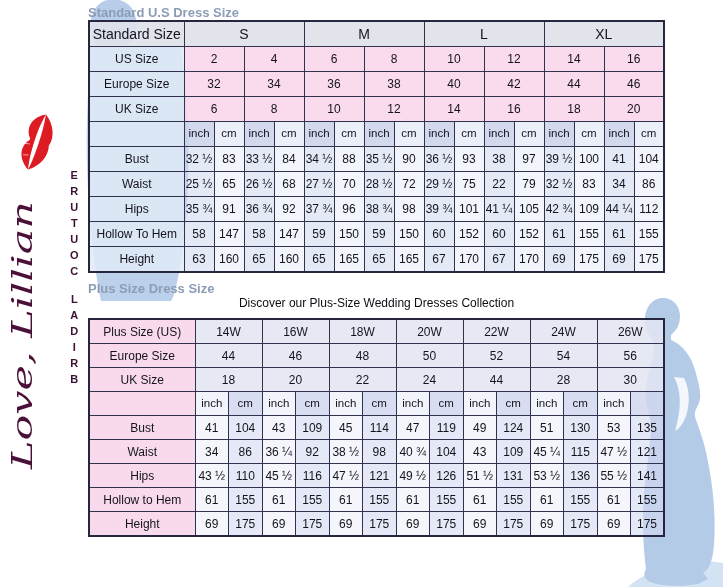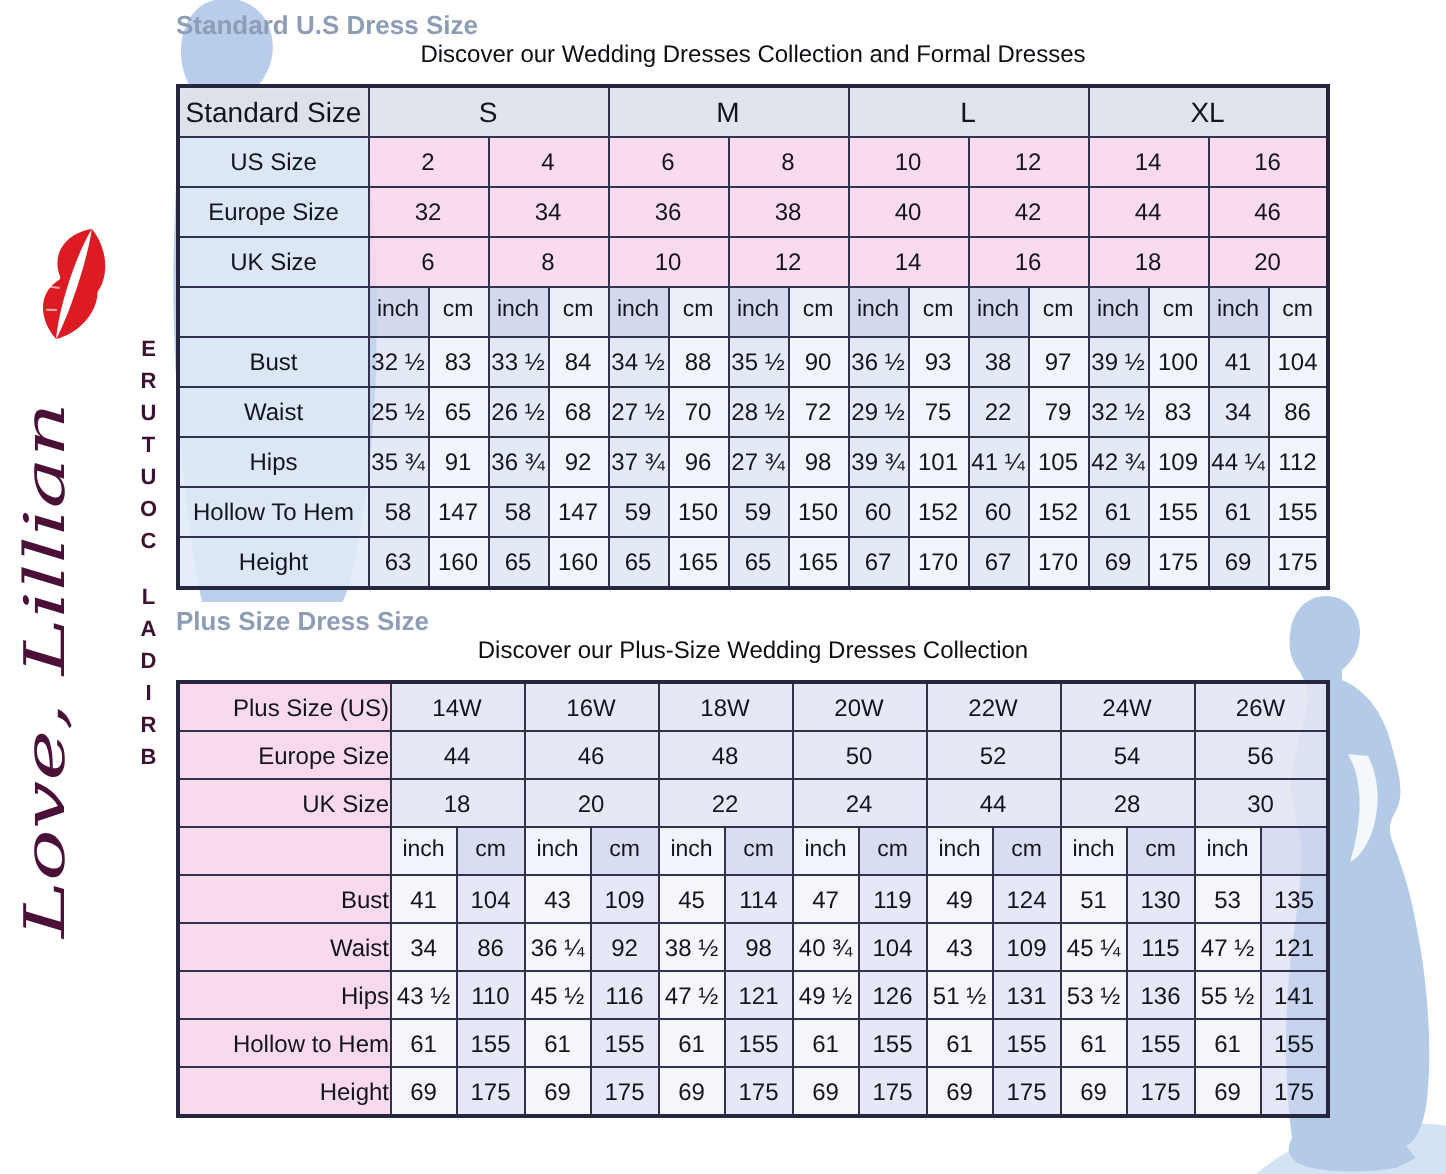--- a/index.html
+++ b/index.html
@@ -27,21 +27,21 @@
      font-size:12px;padding:0;line-height:1;overflow:hidden;white-space:nowrap;}
   .t1 td{height:24px;}
   .t2 td{height:23px;}
   td.ghd{background:rgba(222,226,233,0.92);font-size:14px;}
   td.lb {background:rgba(225,235,247,0.85);}
   td.pk {background:rgba(249,214,236,0.88);}
   td.ui1{background:rgba(202,210,234,0.85);font-size:11.5px;}
   td.uc1{background:rgba(231,236,246,0.85);font-size:11.5px;}
   td.vi1{background:rgba(206,215,238,0.55);}
   td.vc1{background:rgba(237,241,249,0.75);}
-  td.lp {background:rgba(248,213,235,0.88);text-align:right;}
+  td.lp {background:rgba(248,213,235,0.88);}
   td.lv {background:rgba(227,229,242,0.88);}
   td.ui2{background:rgba(238,242,249,0.85);font-size:11.5px;}
   td.uc2{background:rgba(210,215,238,0.85);font-size:11.5px;}
   td.vi2{background:rgba(240,243,250,0.72);}
   td.vc2{background:rgba(213,218,240,0.62);}
 </style>
 </head>
 <body>
 
 <div class="page">
@@ -92,21 +92,20 @@
         <div class="vletter">D</div>
         <div class="vletter">I</div>
         <div class="vletter">R</div>
         <div class="vletter">B</div>
       </div>
   </div>
 
   <div class="content">
     <div class="section sec1">
       <div class="sec-title">Standard U.S Dress Size</div>
-      <div class="sec-sub">Discover our Wedding Dresses Collection and Formal Dresses</div>
       <div id="t1-mount">
           <table class="t1">
             <colgroup>
               <col style="width: 95px;">
               <col>
               <col>
               <col>
               <col>
               <col>
               <col>
@@ -220,21 +219,21 @@
                 <td class="vc1">86</td>
               </tr>
               <tr>
                 <td class="lb">Hips</td>
                 <td class="vi1">35 ¾</td>
                 <td class="vc1">91</td>
                 <td class="vi1">36 ¾</td>
                 <td class="vc1">92</td>
                 <td class="vi1">37 ¾</td>
                 <td class="vc1">96</td>
-                <td class="vi1">27 ¾</td>
+                <td class="vi1">38 ¾</td>
                 <td class="vc1">98</td>
                 <td class="vi1">39 ¾</td>
                 <td class="vc1">101</td>
                 <td class="vi1">41 ¼</td>
                 <td class="vc1">105</td>
                 <td class="vi1">42 ¾</td>
                 <td class="vc1">109</td>
                 <td class="vi1">44 ¼</td>
                 <td class="vc1">112</td>
               </tr>

